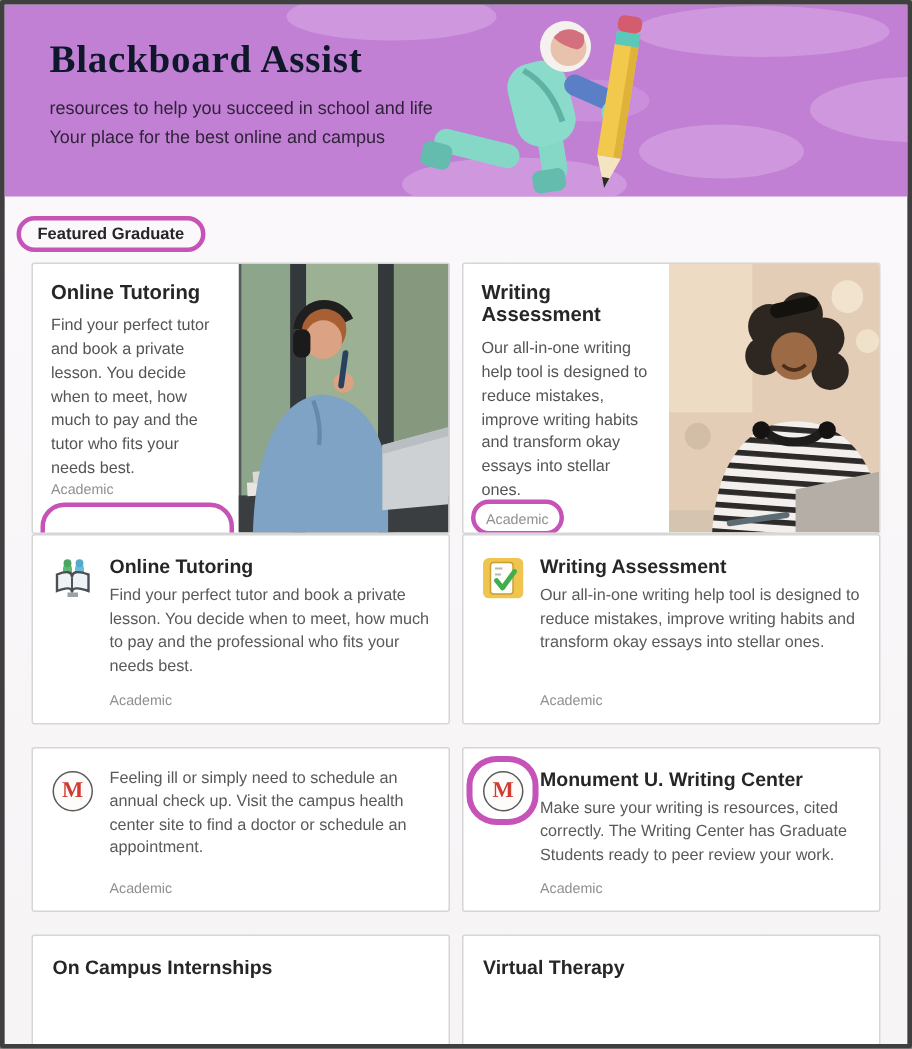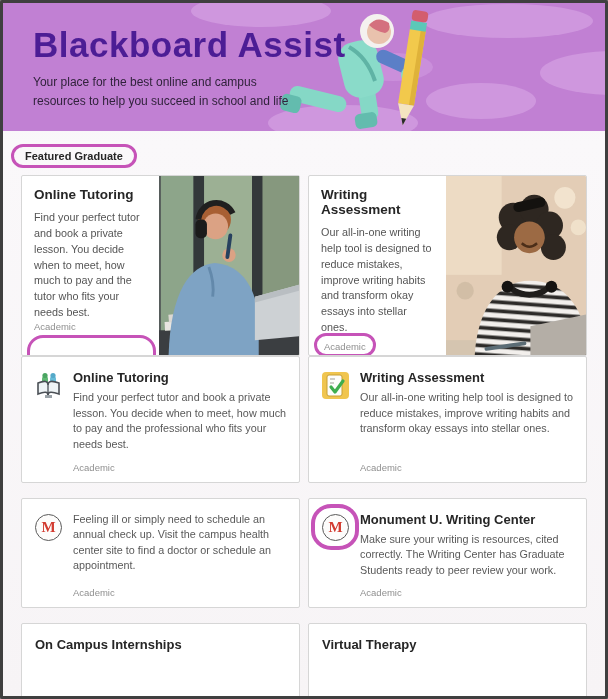--- a/index.html
+++ b/index.html
@@ -8,21 +8,21 @@
   .frame {
     width:608px; height:699px; margin:0 auto; position:relative; overflow:hidden;
     border:3px solid #3f3f3f; border-radius:2px;
     background:linear-gradient(180deg,#f1eaf3 0%,#faf8fa 20%,#f7f4f6 100%);
   }
   
   .hero { position:relative; height:128px; background:#c180d3; overflow:hidden; }
   .hero-blobs { position:absolute; inset:0; }
   .hero-art { position:absolute; left:268px; top:0; }
   .hero-text { position:relative; padding:22px 0 0 30px; z-index:2; }
-  .hero-title { font-family:Liberation Sans, sans-serif; font-weight:600; font-size:35px; color:#4c1d95; letter-spacing:.5px; }
+  .hero-title { font-family:Liberation Serif, serif; font-weight:600; font-size:26px; color:#0f172a; letter-spacing:.5px; }
   .hero-sub { margin-top:8px; font-size:12px; line-height:1.55; color:#31223c; }
   
   .main { padding:0 18px; }
   .sec-label { margin:13px 0 7px -10px; }
   .ring {
     display:inline-block; border:3px solid #c653b8; border-radius:999px;
   }
   .sec-label .ring { padding:3px 11px; }
   .sec-label span { font-size:11px; font-weight:bold; color:#262626; }
   
@@ -105,22 +105,22 @@
         <rect x="143" y="26" width="5" height="76" fill="#dfb23a"></rect>
         <rect x="132" y="18" width="16" height="9" fill="#5bc8b8"></rect>
         <rect x="132" y="7" width="16" height="11" rx="4" fill="#d35d6e"></rect>
         <polygon points="132,102 148,102 140,123" fill="#f4e4c0"></polygon>
         <polygon points="137.5,116 142.5,116 140,123" fill="#2a2a2a"></polygon>
       </g>
     </svg>
     <div class="hero-text">
       <div class="hero-title">Blackboard Assist</div>
       <div class="hero-sub">
+        <div>resources to help you succeed in school and life</div>
         <div>Your place for the best online and campus</div>
-        <div>resources to help you succeed in school and life</div>
       </div>
     </div>
   </div>
 
   <div class="main">
 
     <div class="sec-label">
       <span class="ring">
         <span>Featured Graduate</span>
       </span>

